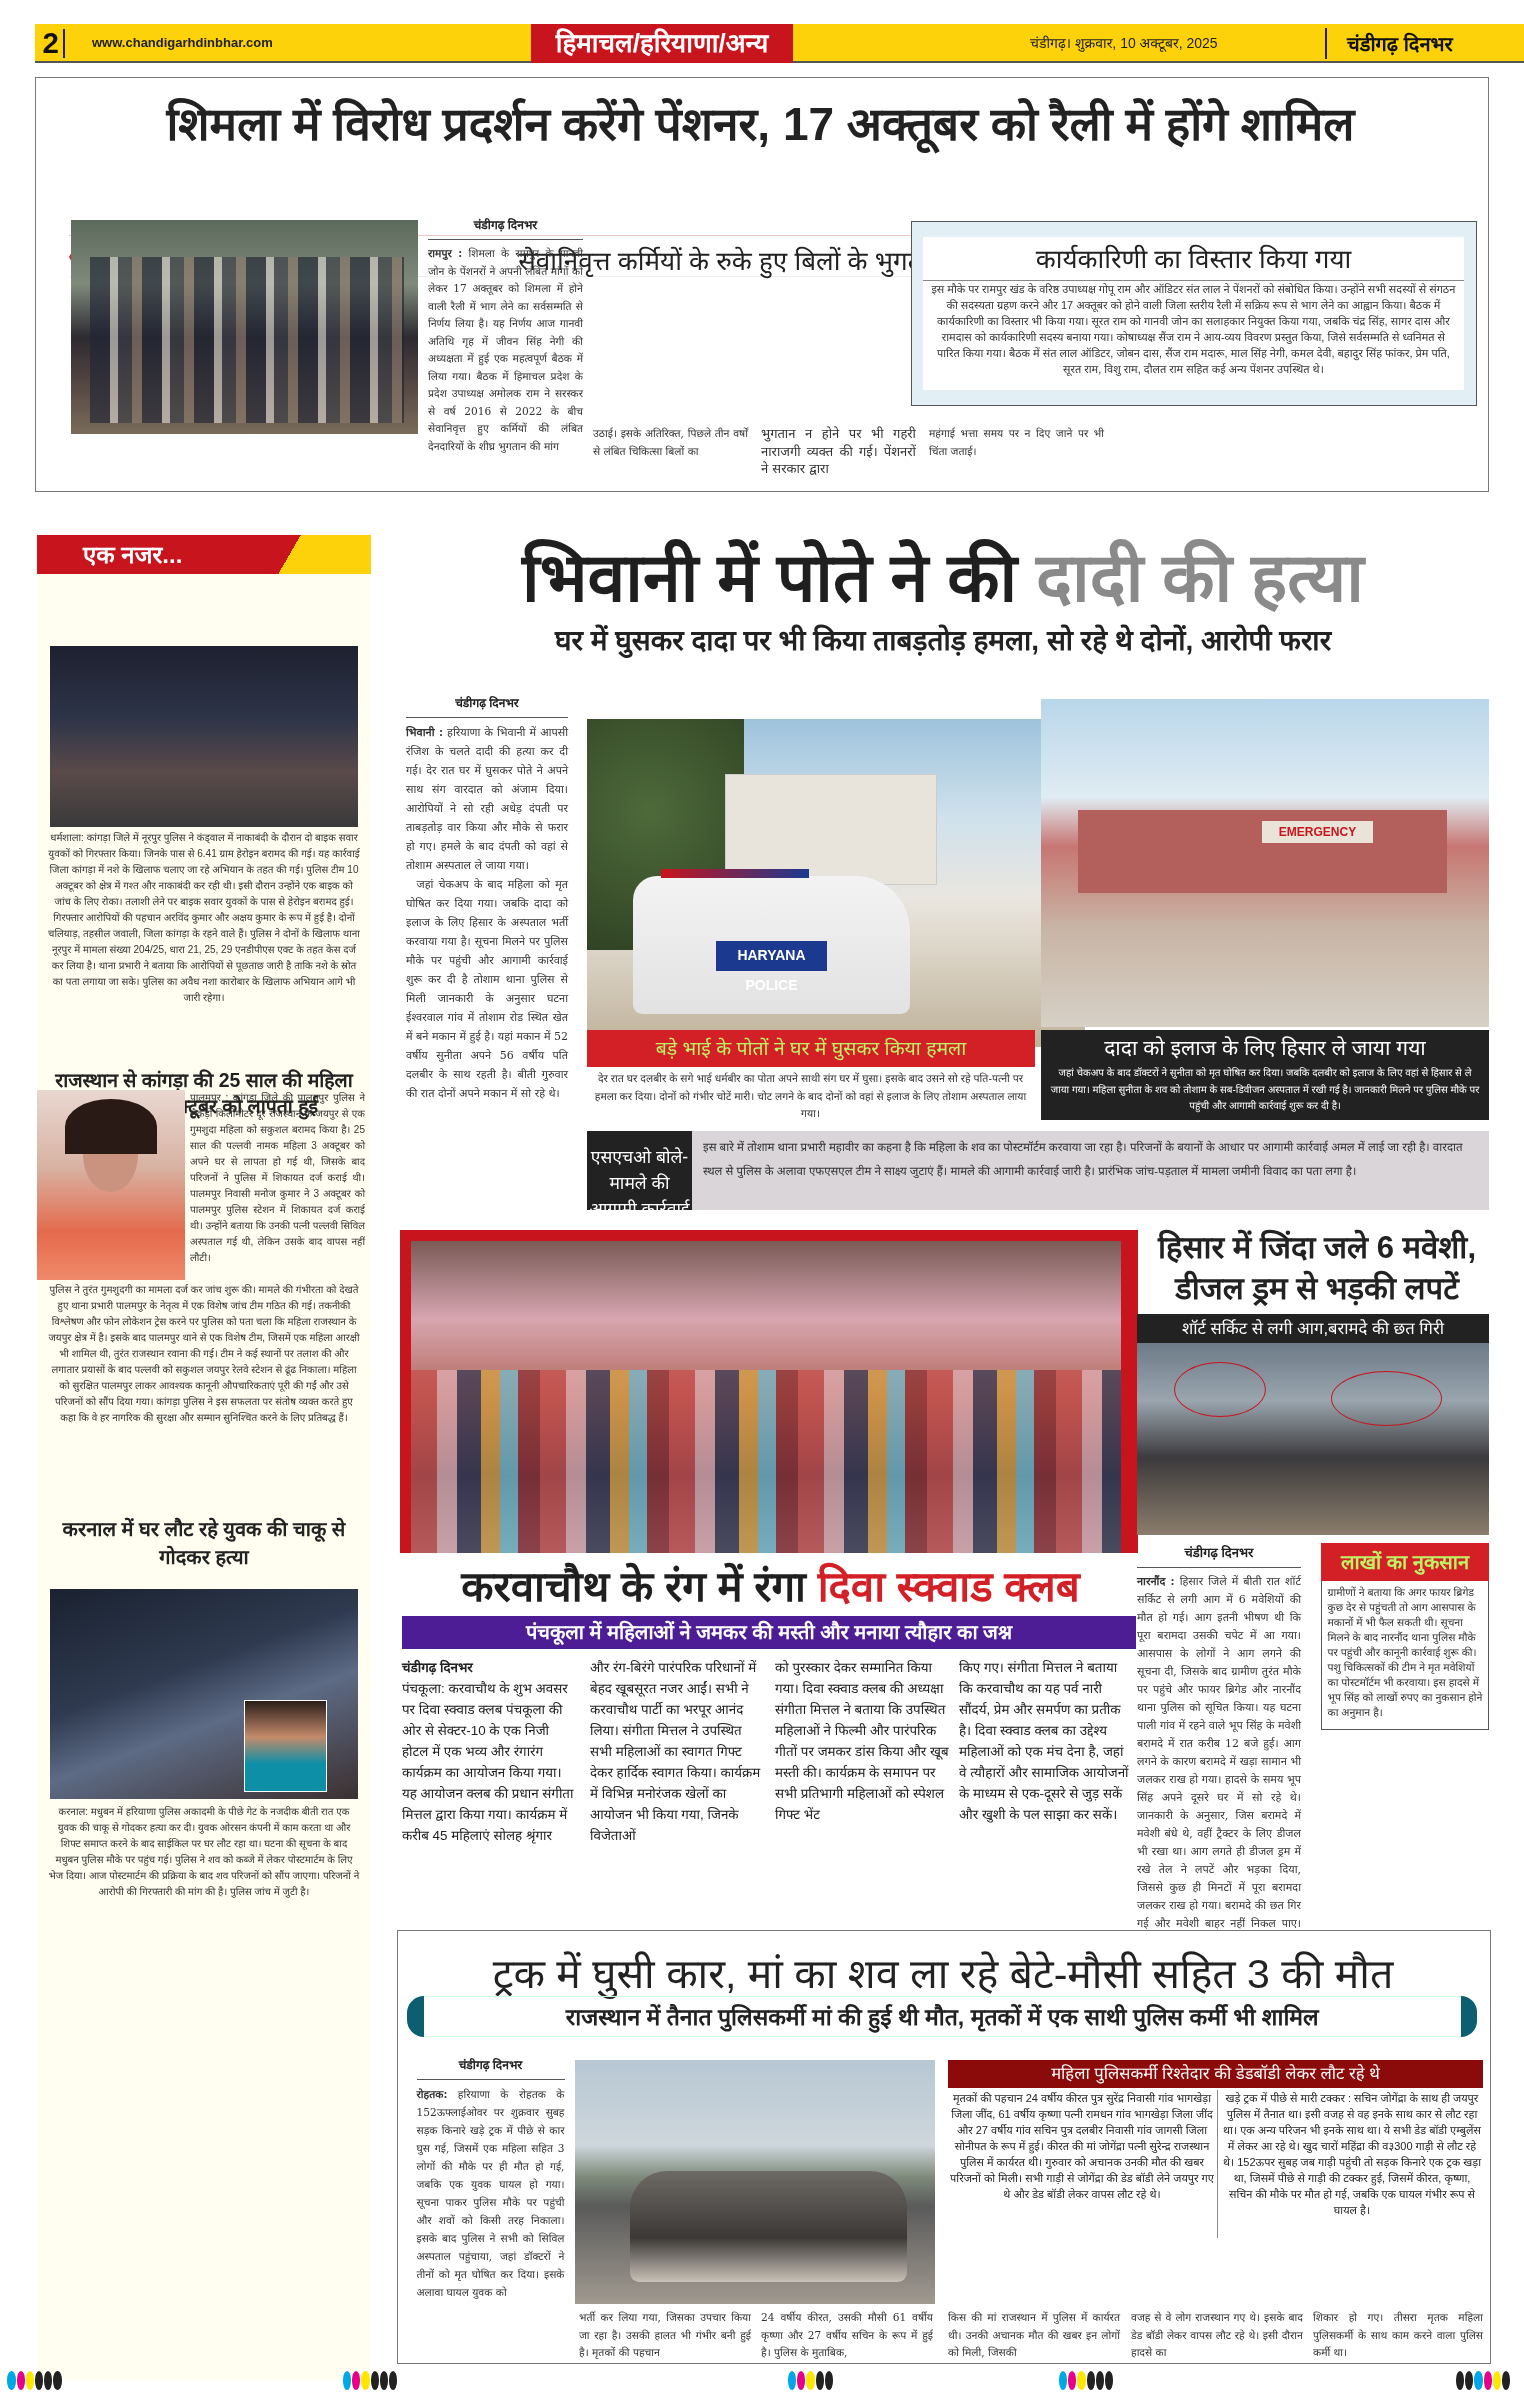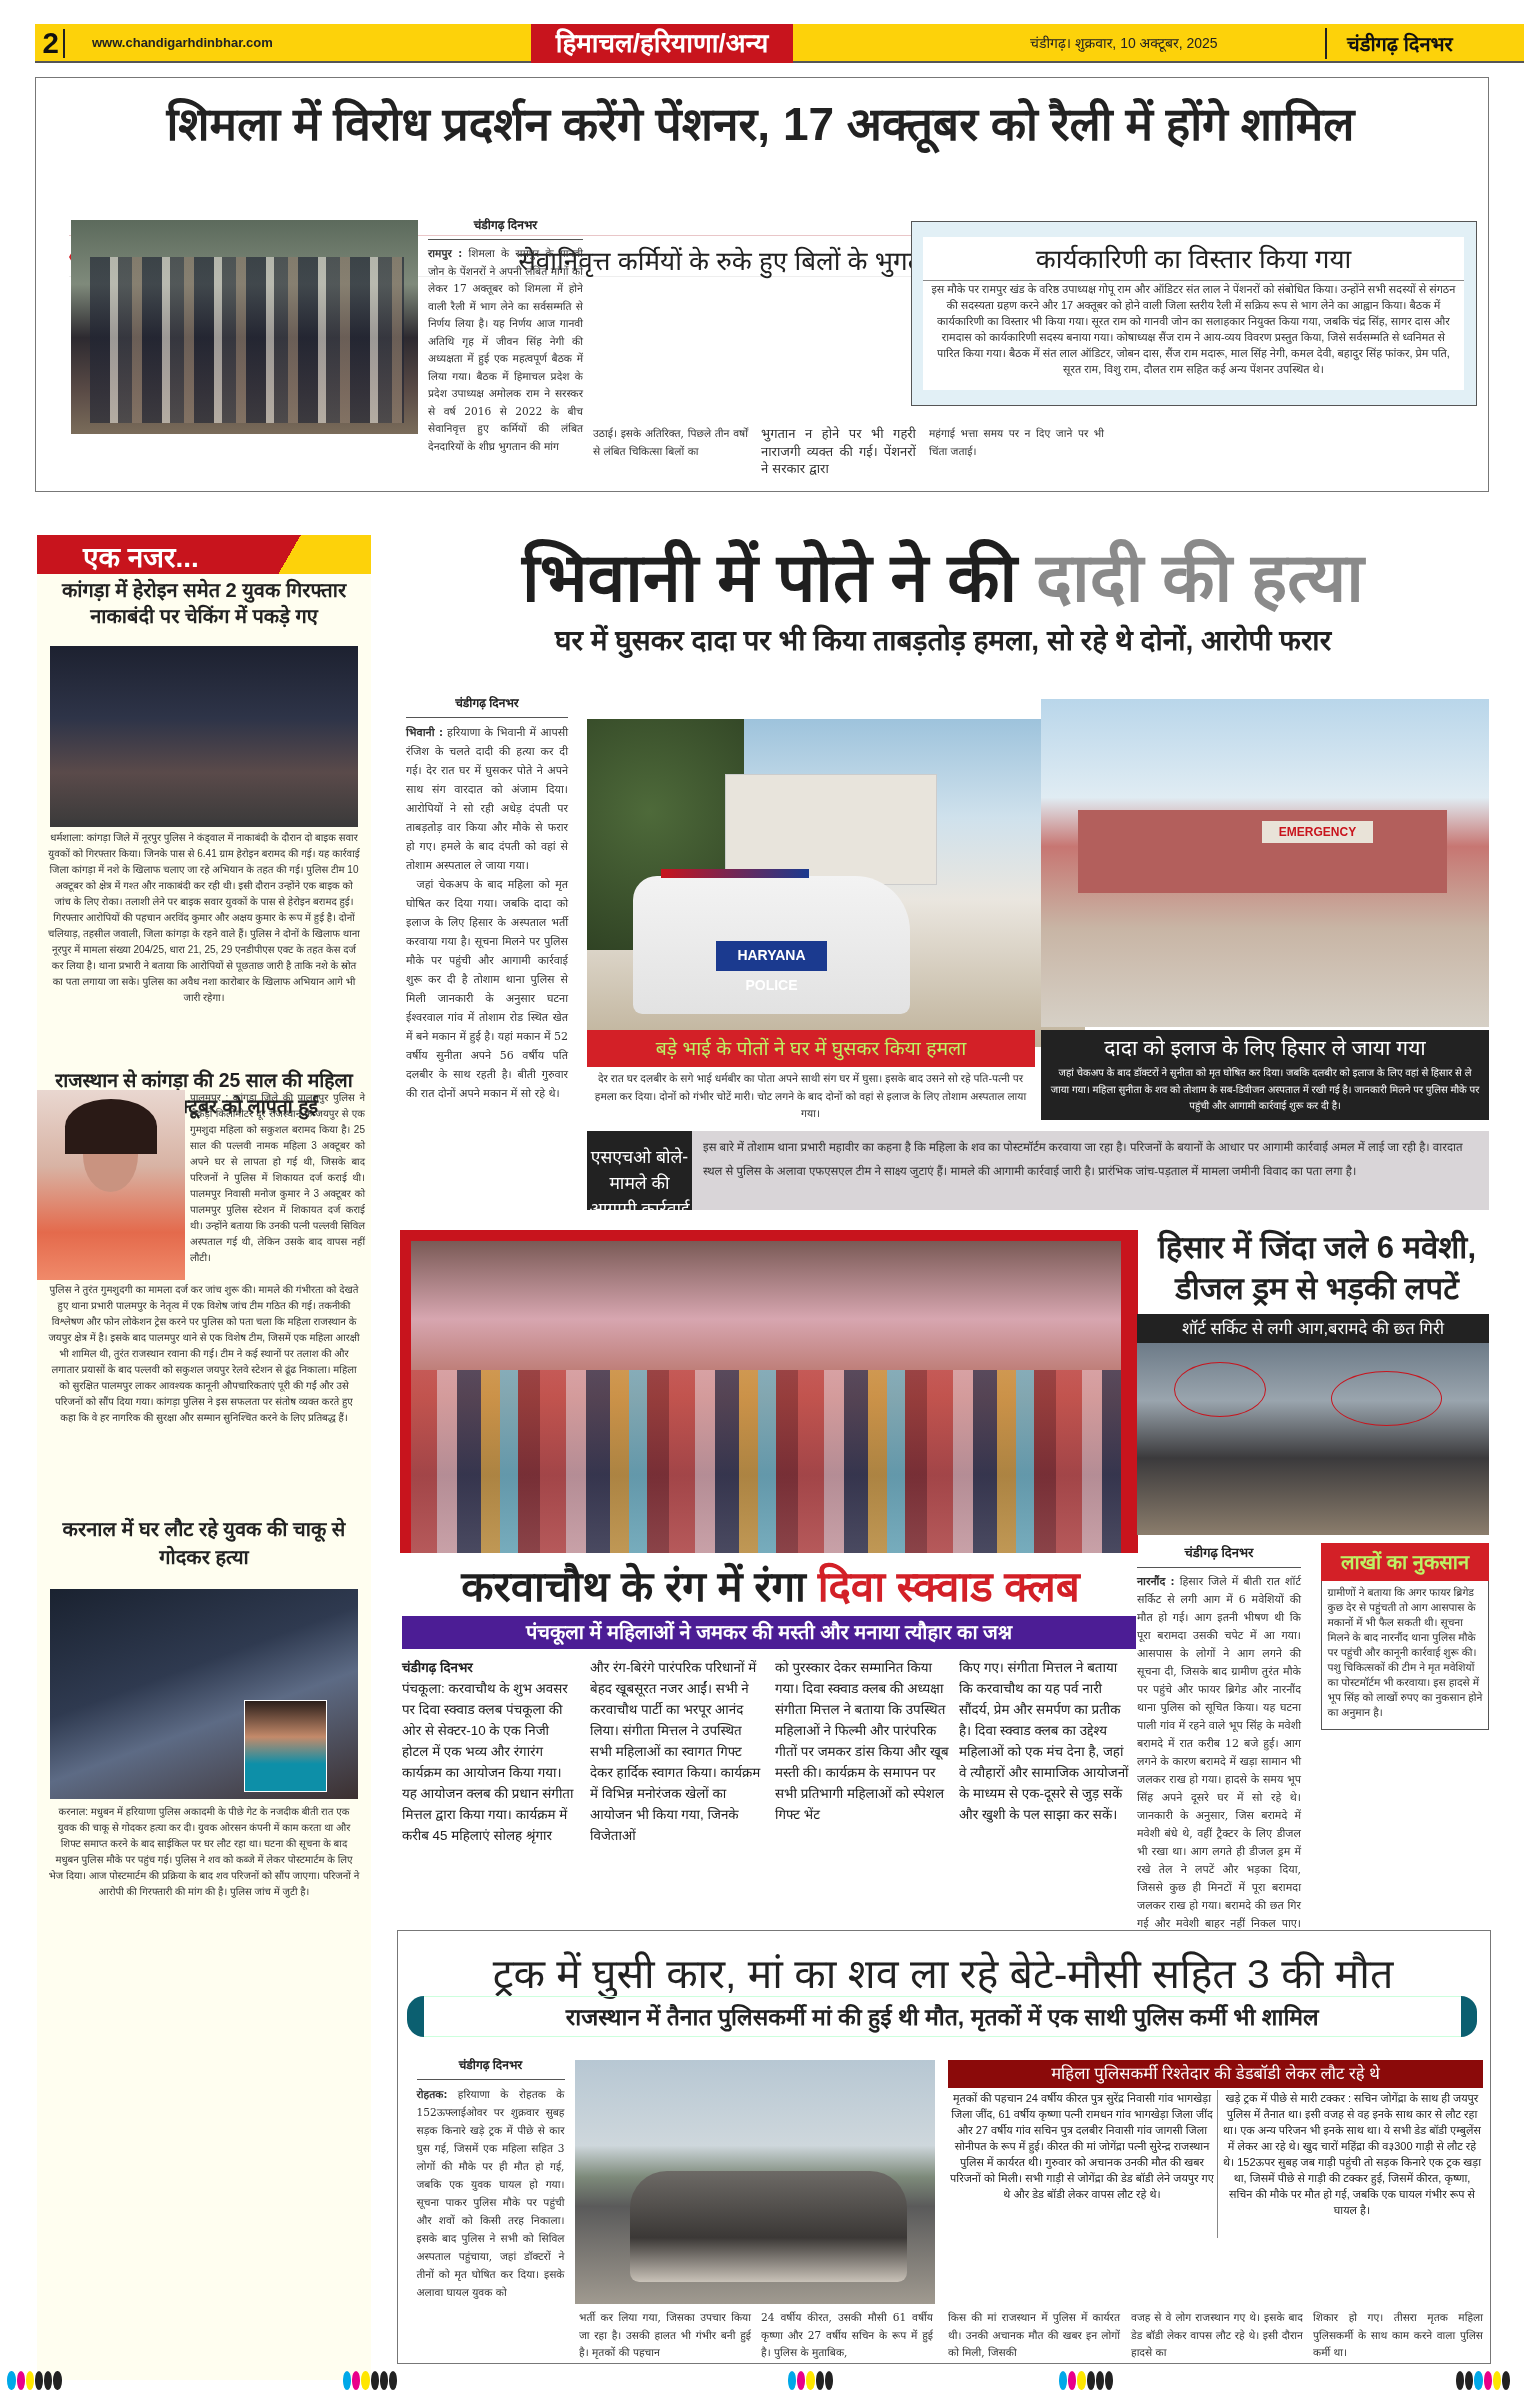--- a/index.html
+++ b/index.html
@@ -90,24 +90,23 @@
 </div>
 <div class="abs kk-box">
   <div class="abs kk-inner">
     <div class="abs h1" style="left:0;top:3.7px;width:541px;text-align:center;font-size:26px;font-weight:normal;border-bottom:0.9px solid #888;padding-bottom:3.7px;">कार्यकारिणी का विस्तार किया गया</div>
     <div class="abs cond-txt" style="left:7.4px;top:44px;width:526px;font-size:11px;line-height:16px;">इस मौके पर रामपुर खंड के वरिष्ठ उपाध्यक्ष गोपू राम और ऑडिटर संत लाल ने पेंशनरों को संबोधित किया। उन्होंने सभी सदस्यों से संगठन की सदस्यता ग्रहण करने और 17 अक्तूबर को होने वाली जिला स्तरीय रैली में सक्रिय रूप से भाग लेने का आह्वान किया। बैठक में कार्यकारिणी का विस्तार भी किया गया। सूरत राम को गानवी जोन का सलाहकार नियुक्त किया गया, जबकि चंद्र सिंह, सागर दास और रामदास को कार्यकारिणी सदस्य बनाया गया। कोषाध्यक्ष सैंज राम ने आय-व्यय विवरण प्रस्तुत किया, जिसे सर्वसम्मति से ध्वनिमत से पारित किया गया। बैठक में संत लाल ऑडिटर, जोबन दास, सैंज राम मदारू, माल सिंह नेगी, कमल देवी, बहादुर सिंह फांकर, प्रेम पति, सूरत राम, विशु राम, दौलत राम सहित कई अन्य पेंशनर उपस्थित थे।</div>
   </div>
 </div>
 
 <div class="abs sidebar">
   <div class="abs eknazar">
-    <div class="abs" style="left:46px;top:1.8px;font-size:28px;font-weight:bold;color:#fff;font-family:'Liberation Sans',sans-serif;">एक नजर...</div>
-  </div>
-
-  <div class="abs side-h" style="left:5.5px;top:42px;width:323px;">कांगड़ा में हेरोइन समेत 2 युवक गिरफ्तार नाकाबंदी पर चेकिंग में पकड़े गए</div>
+    <div class="abs" style="left:46px;top:1.8px;font-size:24px;font-weight:bold;color:#fff;font-family:'Liberation Sans',sans-serif;">एक नजर...</div>
+  </div>
+
   <div class="abs photo" style="left:13px;top:111px;width:308px;height:181px;background:linear-gradient(180deg,#1d2130 0,#2e3448 40%,#5a4a4a 70%,#3a3a3a 100%);"></div>
   <div class="abs cond-txt" style="left:11px;top:295px;width:312px;font-size:10px;line-height:16px;">धर्मशाला: कांगड़ा जिले में नूरपुर पुलिस ने कंड्वाल में नाकाबंदी के दौरान दो बाइक सवार युवकों को गिरफ्तार किया। जिनके पास से 6.41 ग्राम हेरोइन बरामद की गई। यह कार्रवाई जिला कांगड़ा में नशे के खिलाफ चलाए जा रहे अभियान के तहत की गई। पुलिस टीम 10 अक्टूबर को क्षेत्र में गश्त और नाकाबंदी कर रही थी। इसी दौरान उन्होंने एक बाइक को जांच के लिए रोका। तलाशी लेने पर बाइक सवार युवकों के पास से हेरोइन बरामद हुई। गिरफ्तार आरोपियों की पहचान अरविंद कुमार और अक्षय कुमार के रूप में हुई है। दोनों चलियाड़, तहसील जवाली, जिला कांगड़ा के रहने वाले हैं। पुलिस ने दोनों के खिलाफ थाना नूरपुर में मामला संख्या 204/25, धारा 21, 25, 29 एनडीपीएस एक्ट के तहत केस दर्ज कर लिया है। थाना प्रभारी ने बताया कि आरोपियों से पूछताछ जारी है ताकि नशे के स्रोत का पता लगाया जा सके। पुलिस का अवैध नशा कारोबार के खिलाफ अभियान आगे भी जारी रहेगा।</div>
 
   <div class="abs side-h" style="left:5.5px;top:496px;width:323px;font-size:19.4px;margin-top:36px;">राजस्थान से कांगड़ा की 25 साल की महिला बरामद, 3 अक्टूबर को लापता हुई</div>
   <div class="abs photo" style="left:0;top:555px;width:148px;height:190px;background:linear-gradient(180deg,#e9d7d0 0,#d8b3a4 40%,#e46a4c 75%,#f08a6a 100%);">
     <div class="abs" style="left:46px;top:28px;width:55px;height:74px;border-radius:50%;background:#c99380;"></div>
     <div class="abs" style="left:28px;top:9.2px;width:92px;height:55px;border-radius:50% 50% 0 0;background:#2a1a16;"></div>
   </div>
   <div class="abs cond-txt" style="left:153px;top:555px;width:175px;font-size:10px;line-height:16px;text-align:justify;">पालमपुर : कांगड़ा जिले की पालमपुर पुलिस ने सैकड़ों किलोमीटर दूर राजस्थान के जयपुर से एक गुमशुदा महिला को सकुशल बरामद किया है। 25 साल की पल्लवी नामक महिला 3 अक्टूबर को अपने घर से लापता हो गई थी, जिसके बाद परिजनों ने पुलिस में शिकायत दर्ज कराई थी। पालमपुर निवासी मनोज कुमार ने 3 अक्टूबर को पालमपुर पुलिस स्टेशन में शिकायत दर्ज कराई थी। उन्होंने बताया कि उनकी पत्नी पल्लवी सिविल अस्पताल गई थी, लेकिन उसके बाद वापस नहीं लौटी।</div>
   <div class="abs cond-txt" style="left:11px;top:747px;width:312px;font-size:10px;line-height:16px;">पुलिस ने तुरंत गुमशुदगी का मामला दर्ज कर जांच शुरू की। मामले की गंभीरता को देखते हुए थाना प्रभारी पालमपुर के नेतृत्व में एक विशेष जांच टीम गठित की गई। तकनीकी विश्लेषण और फोन लोकेशन ट्रेस करने पर पुलिस को पता चला कि महिला राजस्थान के जयपुर क्षेत्र में है। इसके बाद पालमपुर थाने से एक विशेष टीम, जिसमें एक महिला आरक्षी भी शामिल थी, तुरंत राजस्थान रवाना की गई। टीम ने कई स्थानों पर तलाश की और लगातार प्रयासों के बाद पल्लवी को सकुशल जयपुर रेलवे स्टेशन से ढूंढ निकाला। महिला को सुरक्षित पालमपुर लाकर आवश्यक कानूनी औपचारिकताएं पूरी की गईं और उसे परिजनों को सौंप दिया गया। कांगड़ा पुलिस ने इस सफलता पर संतोष व्यक्त करते हुए कहा कि वे हर नागरिक की सुरक्षा और सम्मान सुनिश्चित करने के लिए प्रतिबद्ध हैं।</div>

